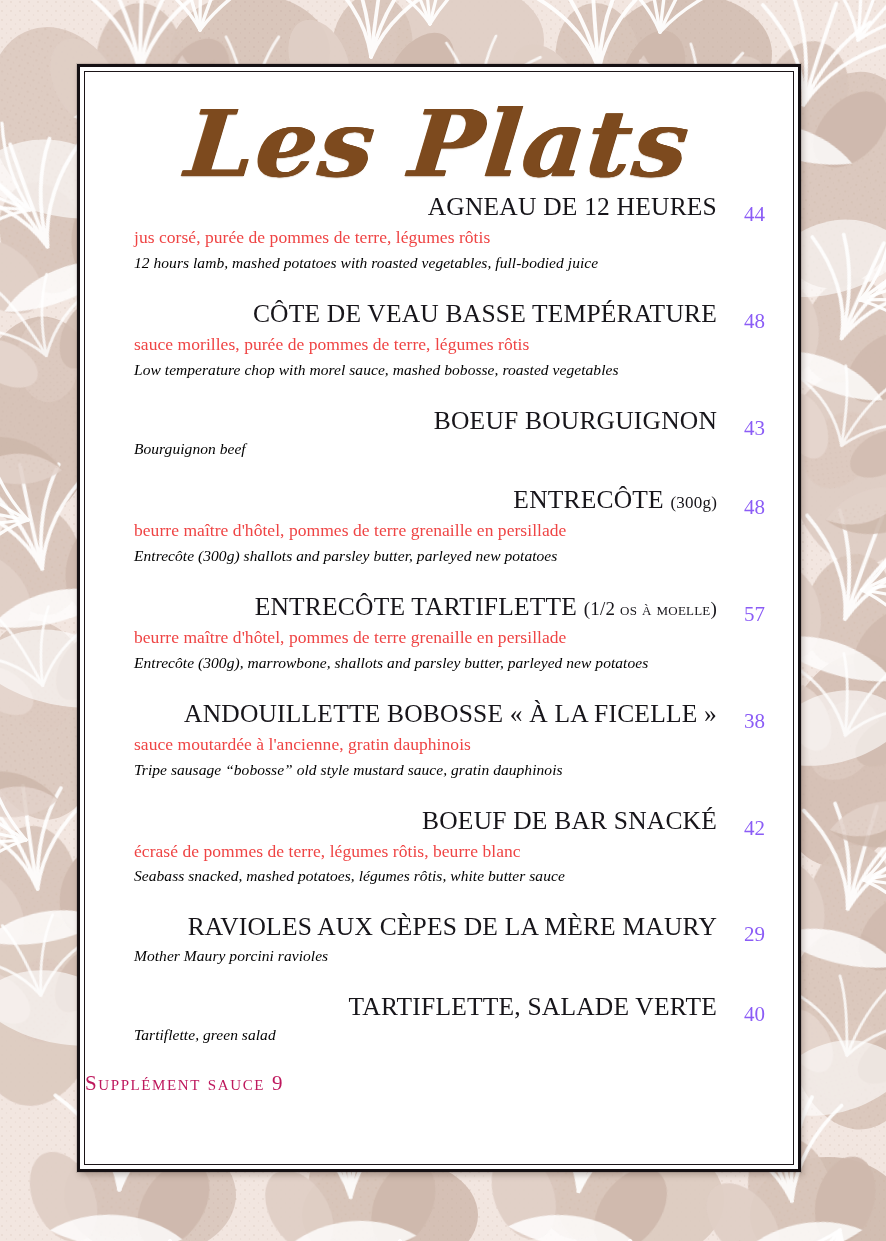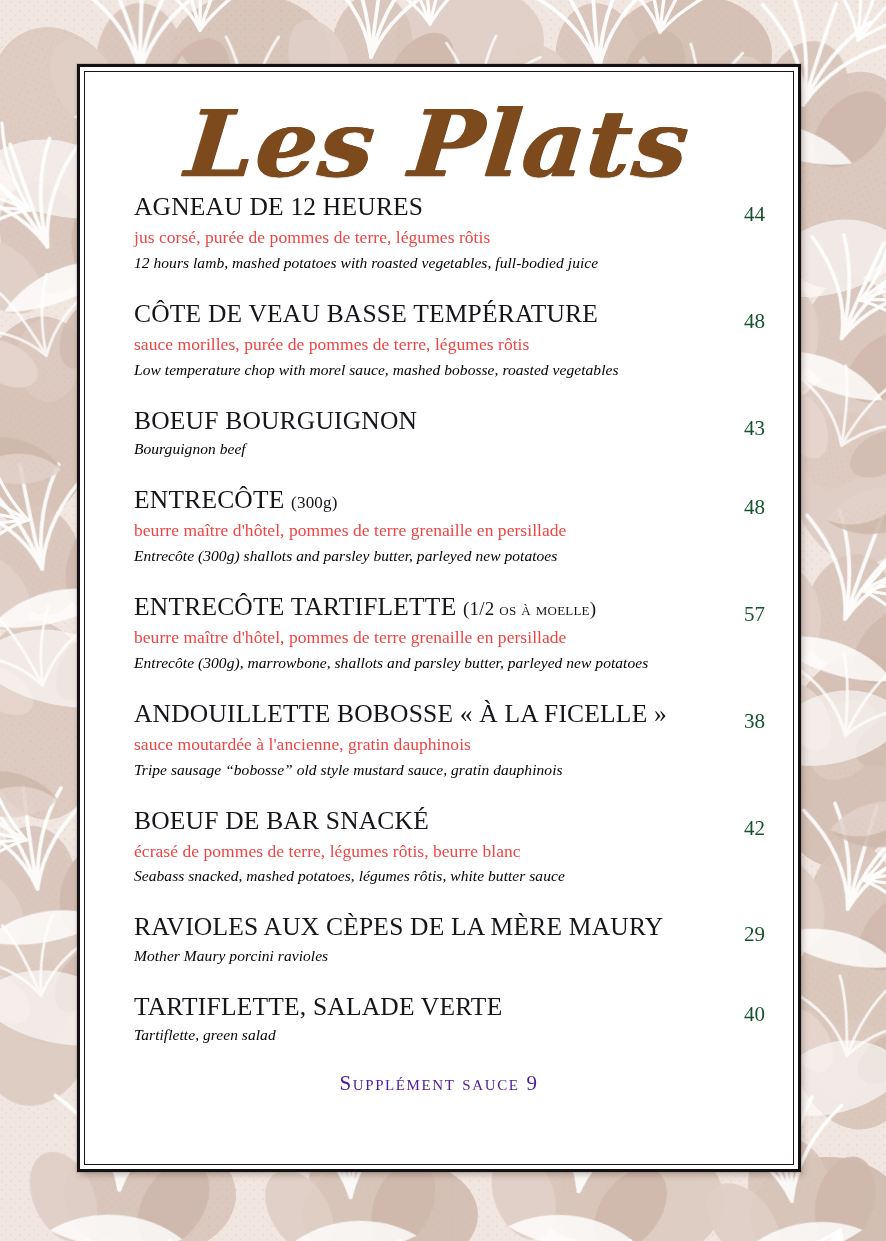--- a/index.html
+++ b/index.html
@@ -81,42 +81,42 @@
     padding: 0 28px 0 49px;
     list-style: none;
   }
   .menu-item {
     position: relative;
     margin: 0 0 25px 0;
   }
   .item-main {
     display: flex;
     align-items: baseline;
-    justify-content: space-between;
+    justify-content: flex-end;
   }
   .item-name {
     font-size: 25.5px;
     line-height: 1.18;
     color: #17151a;
     letter-spacing: 0.2px;
     white-space: nowrap;
     font-weight: 400;
   }
   .item-qualifier {
     font-size: 17px;
     letter-spacing: 0.2px;
   }
   .item-qualifier.smallcaps {
     font-variant: small-caps;
     text-transform: lowercase;
     font-size: 19px;
   }
   .item-price {
     font-size: 21px;
-    color: #14532d;
+    color: #8b5cf6;
     padding-left: 14px;
     flex: 0 0 auto;
     min-width: 34px;
     text-align: right;
     position: relative;
     top: 6px;
   }
   .item-desc-fr {
     font-size: 17.5px;
     color: #ef4444;
@@ -129,25 +129,25 @@
     color: #000000;
     font-style: italic;
     line-height: 1.42;
     margin-top: 2px;
     letter-spacing: 0.05px;
   }
   .item-desc-fr:empty, .item-desc-en:empty { display: none; }
 
   
   #menu-footer {
-    text-align: center;
+    text-align: left;
     font-size: 21px;
     font-variant: small-caps;
     letter-spacing: 1.6px;
-    color: #4c1d95;
+    color: #be185d;
     margin-top: 8px;
   }
 </style>
 </head>
 <body>
 
 <div id="page">
 
   <svg id="pattern-bg" viewBox="0 0 886 1241" preserveAspectRatio="xMidYMid slice" aria-hidden="true">
     <defs>

